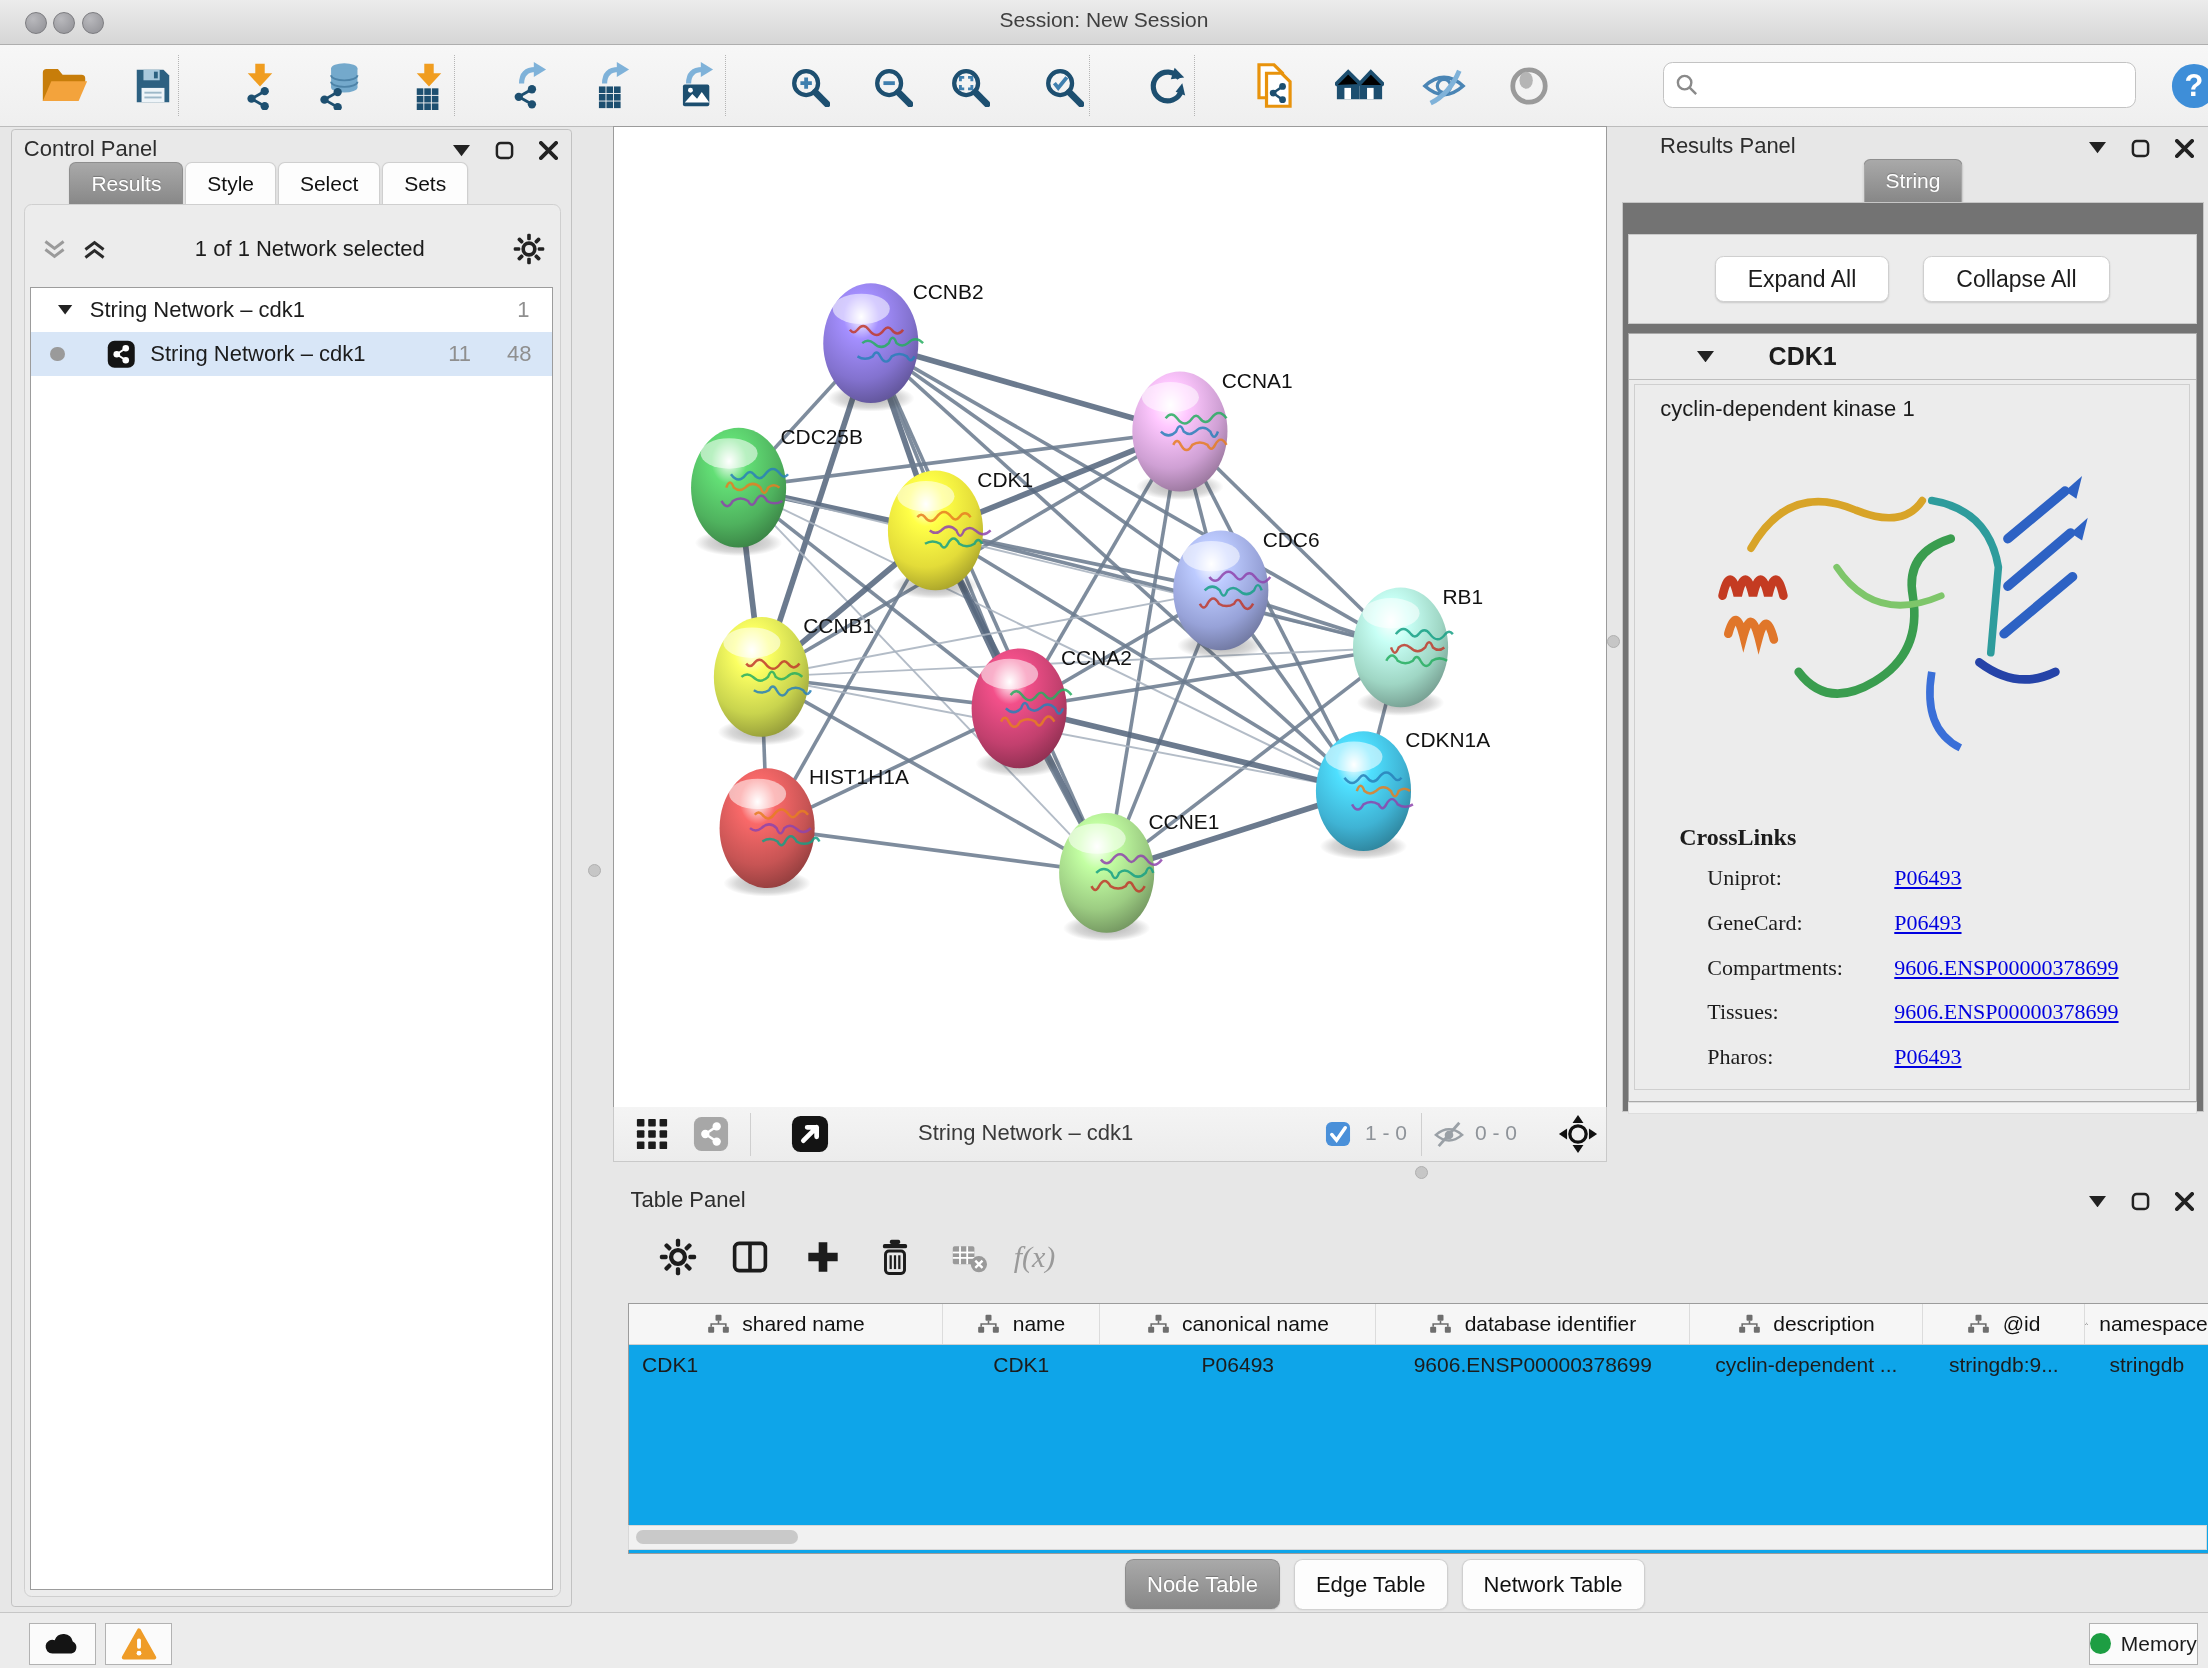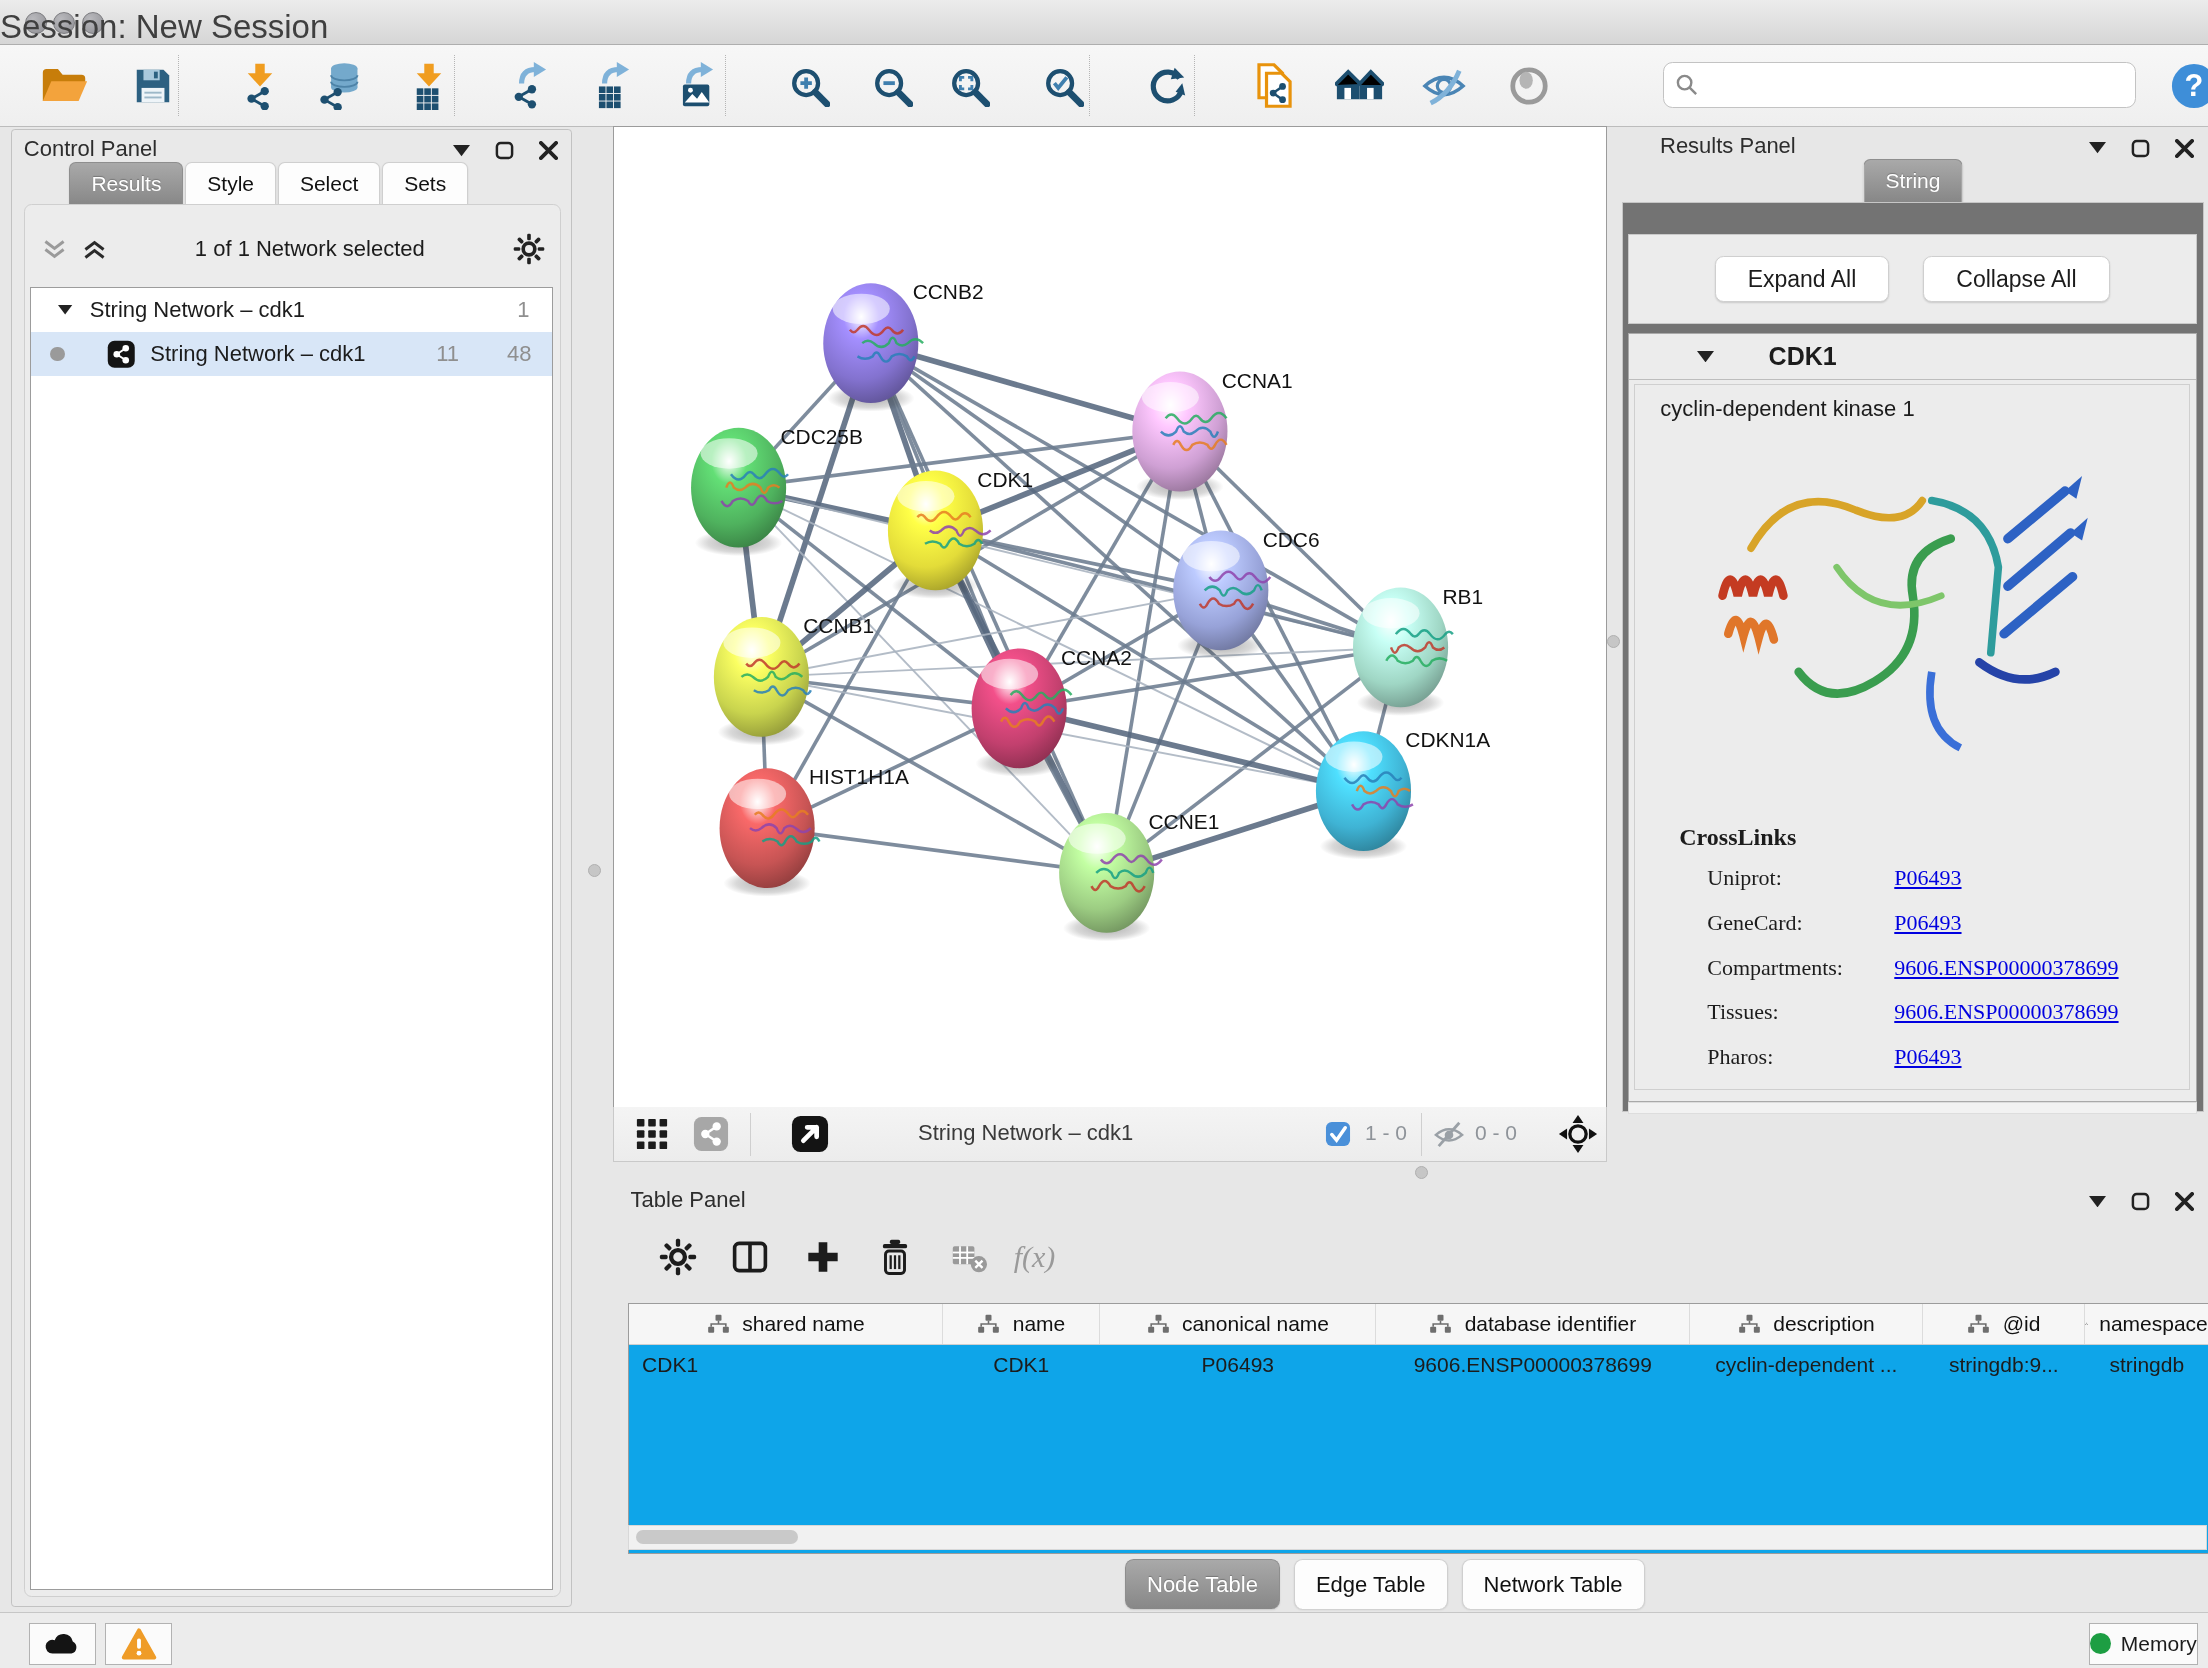--- a/index.html
+++ b/index.html
@@ -6,22 +6,22 @@
   body{width:2208px;height:1668px;position:relative;overflow:hidden;
        background:#e7e7e7;font-family:"Liberation Sans",sans-serif;color:#1c1c1c;
        -webkit-font-smoothing:antialiased}
   .abs{position:absolute}
 
   
   #titlebar{left:0;top:0;width:2208px;height:44px;
     background:linear-gradient(#ececec,#d6d6d6);border-bottom:1px solid #aeaeae}
   .tl{position:absolute;top:12.4px;width:20px;height:20px;border-radius:50%;
       background:radial-gradient(circle at 35% 30%,#b9b9bd,#8f8f94);border:1px solid #7c7c80}
-  #win-title{position:absolute;left:0;right:0;top:7.6px;
-      font-size:33px;color:#3f3f3f}
+  #win-title{position:absolute;left:0;right:0;top:7.6px;text-align:center;
+      font-size:21px;color:#3f3f3f}
 
   
   #toolbar{left:0;top:45px;width:2208px;height:81px;background:linear-gradient(#f7f7f7,#efefef);
       border-bottom:1px solid #bcbcbc;}
   .tbtn{position:absolute;top:13.3px;width:53px;height:55px;display:flex;align-items:center;justify-content:center}
   .tsep{position:absolute;top:9.5px;height:61px;border-left:1.9px dotted #b5b5b5;width:0}
   #search-wrap{position:absolute;left:1663px;top:17px;width:473px;height:46px;background:#fff;
       border:1px solid #c3c3c3;border-radius:9.5px;display:flex;align-items:center;padding-left:11.4px;box-sizing:border-box}
   #search-input{border:none;outline:none;font-size:22px;flex:1;background:transparent;margin-left:7.6px;font-family:"Liberation Sans",sans-serif}
 
@@ -380,21 +380,21 @@
             <g stroke="#fff" stroke-width="2.6">
               <line x1="13" y1="19" x2="25" y2="11"></line>
               <line x1="13" y1="19" x2="25" y2="27"></line>
             </g>
             <circle cx="25" cy="11" r="4.4" fill="#fff"></circle>
             <circle cx="13" cy="19" r="4.4" fill="#fff"></circle>
             <circle cx="25" cy="27" r="4.4" fill="#fff"></circle>
           </svg>
       <span style="margin-left:15px">String Network – cdk1</span>
       <span class="tree-num" style="margin-left:auto">11</span>
-      <span class="tree-num" style="margin-left:48px;margin-right:21px">48</span>
+      <span class="tree-num" style="margin-left:36px;margin-right:21px">48</span>
         </div>
       </div>
   </div>
 </div>
 
 <div class="grip abs" style="left:588px;top:864px"></div>
 <div class="grip abs" style="left:1607px;top:635px"></div>
 <div class="grip abs" style="left:1415px;top:1166px"></div>
 
 <div id="net-view" class="abs">

